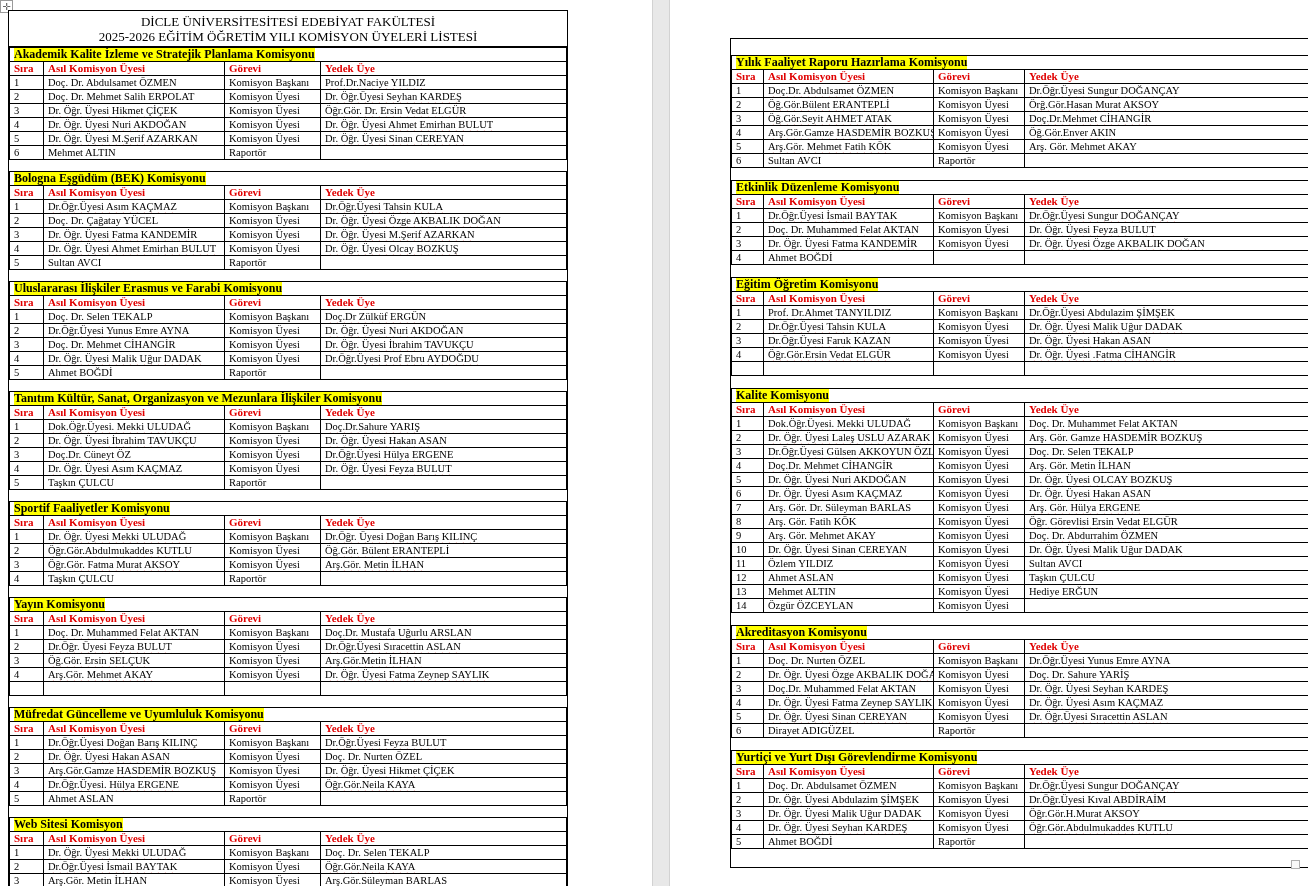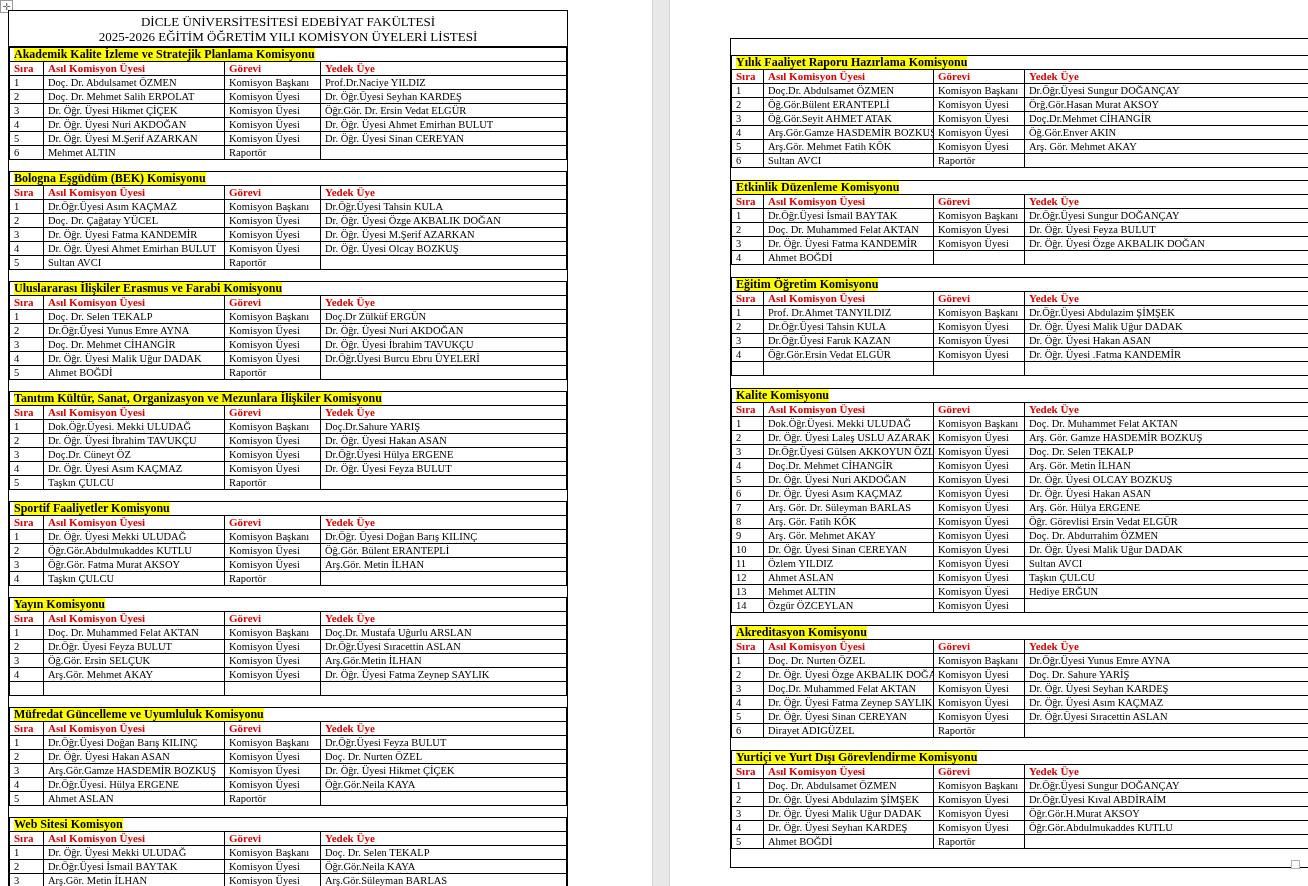--- a/index.html
+++ b/index.html
@@ -194,21 +194,21 @@
             <tr>
               <td>3</td>
               <td>Doç. Dr. Mehmet CİHANGİR</td>
               <td>Komisyon Üyesi</td>
               <td><span class="sq">Dr. Öğr. Üyesi İbrahim TAVUKÇU</span></td>
             </tr>
             <tr>
               <td>4</td>
               <td><span class="sq">Dr. Öğr. Üyesi Malik Uğur DADAK</span></td>
               <td>Komisyon Üyesi</td>
-              <td><span class="sq">Dr.Öğr.Üyesi Burcu Ebru ÜYELERİ</span></td>
+              <td><span class="sq">Dr.Öğr.Üyesi Prof Ebru AYDOĞDU</span></td>
             </tr>
             <tr>
               <td>5</td>
               <td>Ahmet BOĞDİ</td>
               <td>Raportör</td>
               <td>&nbsp;</td>
             </tr>
           </tbody>
         </table>
       </section>
@@ -591,21 +591,21 @@
             <tr>
               <td>3</td>
               <td><span class="sq">Dr.Öğr.Üyesi Faruk KAZAN</span></td>
               <td>Komisyon Üyesi</td>
               <td><span class="sq">Dr. Öğr. Üyesi Hakan ASAN</span></td>
             </tr>
             <tr>
               <td>4</td>
               <td><span class="sq">Öğr.Gör.Ersin Vedat ELGÜR</span></td>
               <td>Komisyon Üyesi</td>
-              <td><span class="sq">Dr. Öğr. Üyesi .Fatma KANDEMİR</span></td>
+              <td><span class="sq">Dr. Öğr. Üyesi .Fatma CİHANGİR</span></td>
             </tr>
             <tr>
               <td>&nbsp;</td>
               <td>&nbsp;</td>
               <td>&nbsp;</td>
               <td>&nbsp;</td>
             </tr>
           </tbody>
         </table>
       </section>

